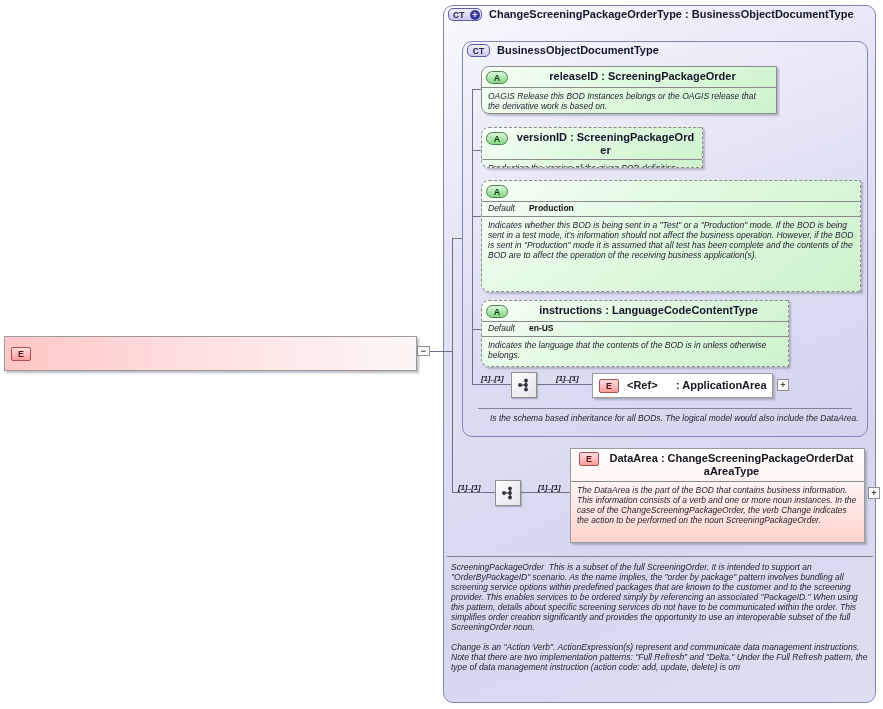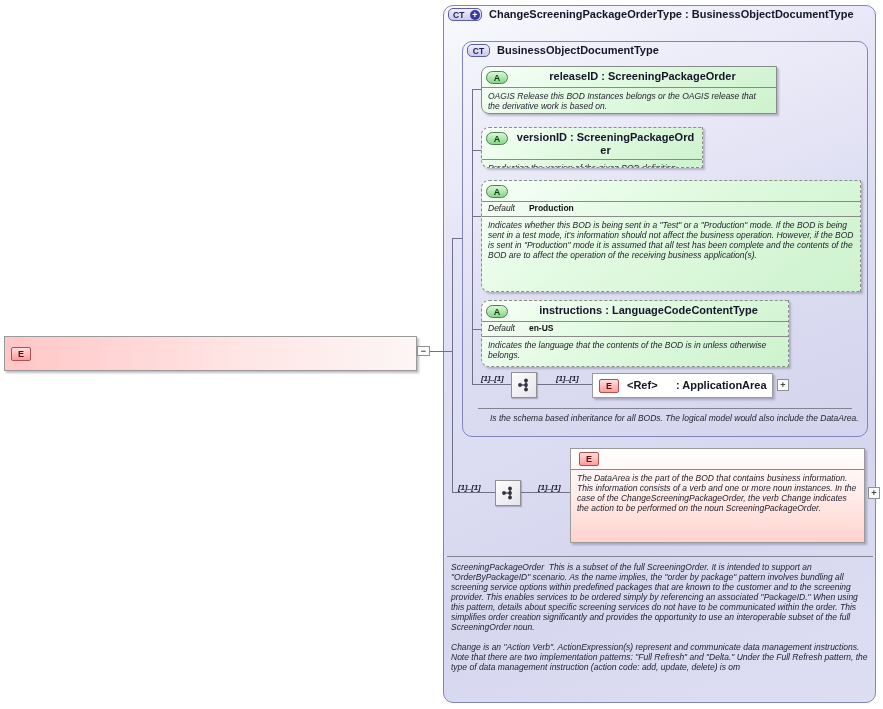--- a/index.html
+++ b/index.html
@@ -217,20 +217,21 @@
       <circle cx="10" cy="3.5" r="1.9" fill="#33333f"></circle>
       <circle cx="10" cy="8" r="1.9" fill="#33333f"></circle>
       <circle cx="10" cy="12.5" r="1.9" fill="#33333f"></circle>
     </svg>
   </div>
   <span class="card" style="left:538px;top:483px;">[1]..[1]</span>
 
   <div class="el dataarea-el" style="left:570px;top:448px;width:295px;height:95px;">
     <div class="el-title">
       <span class="e-icon">E</span>
+      <span class="t">DataArea : ChangeScreeningPackageOrderDataAreaType</span>
     </div>
     <div class="desc">The DataArea is the part of the BOD that contains business information. This information consists of a verb and one or more noun instances. In the case of the ChangeScreeningPackageOrder, the verb Change indicates the action to be performed on the noun ScreeningPackageOrder.</div>
   </div>
   <div class="toggle" style="left:868px;top:487px;width:12px;height:12px;">+</div>
 
   <div class="sep" style="left:447px;top:556px;width:426px;"></div>
   <div class="docs" style="position:absolute;left:451px;top:562px;width:421px;">
     <p>ScreeningPackageOrder  This is a subset of the full ScreeningOrder. It is intended to support an "OrderByPackageID" scenario. As the name implies, the "order by package" pattern involves bundling all screening service options within predefined packages that are known to the customer and to the screening provider. This enables services to be ordered simply by referencing an associated "PackageID." When using this pattern, details about specific screening services do not have to be communicated within the order. This simplifies order creation significantly and provides the opportunity to use an interoperable subset of the full ScreeningOrder noun.</p>
     <p>Change is an "Action Verb". ActionExpression(s) represent and communicate data management instructions.  Note that there are two implementation patterns: "Full Refresh" and "Delta." Under the Full Refresh pattern, the type of data management instruction (action code: add, update, delete) is om</p>
   </div>

